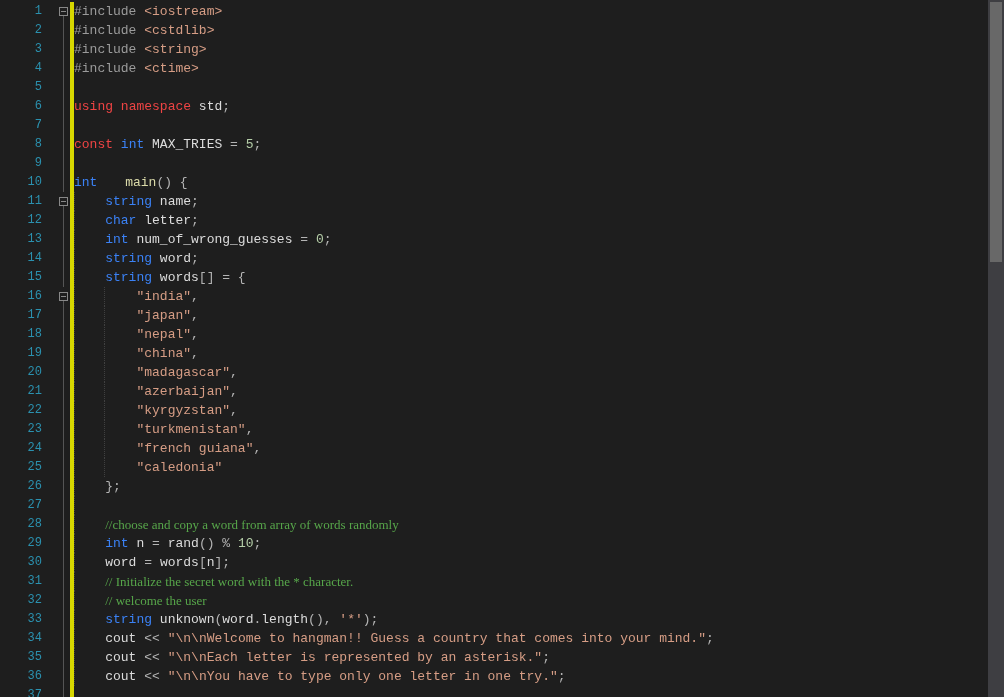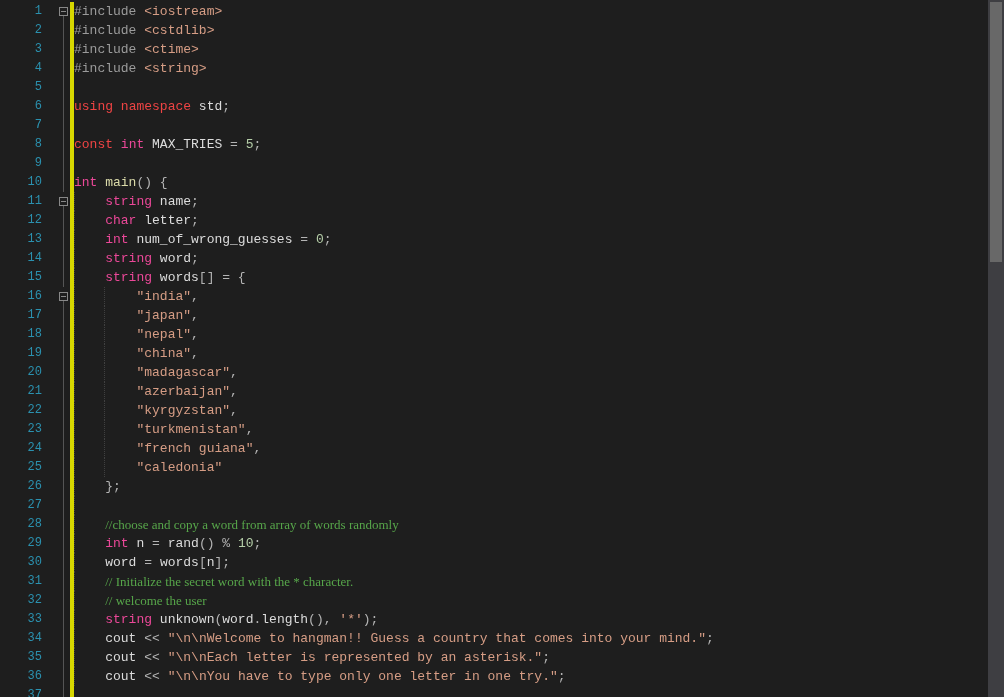--- a/index.html
+++ b/index.html
@@ -96,28 +96,28 @@
 }
 .indent-guide {
   position: absolute;
   width: 1px;
   top: 0;
   bottom: 0;
   border-left: 1px dotted #404040;
 }
 .tok-pre { color: #9b9b9b; }
 .tok-kw { color: #ef4444; }
-.tok-type { color: #ec4899; }
+.tok-type { color: #3b82f6; }
 .tok-str { color: #d69d85; }
 .tok-inc { color: #d69d85; }
 .tok-num { color: #b5cea8; }
 .tok-com { color: #57a64a; font-family: Liberation Serif, serif; }
 .tok-id { color: #dcdcdc; }
 .tok-op { color: #b4b4b4; }
-.tok-func { color: #dcdcaa; }
+.tok-func { color: #dcdcaa; margin-left: 20px; }
 .tok-char { color: #d69d85; }
 .scrollbar-v {
   position: absolute;
   right: 0;
   top: 0;
   bottom: 0;
   width: 16px;
   background: #3e3e42;
 }
 .thumb-v {
@@ -324,22 +324,22 @@
       <div class="mod-cell"></div>
       <div class="mod-cell"></div>
       <div class="mod-cell"></div>
       <div class="mod-cell"></div>
       <div class="mod-cell"></div>
       <div class="mod-cell"></div>
     </div>
   <div class="code-area" id="code">
     <div class="code-line"><span><span class="tok-pre">#include</span> <span class="tok-inc">&lt;iostream&gt;</span></span></div>
       <div class="code-line"><span><span class="tok-pre">#include</span> <span class="tok-inc">&lt;cstdlib&gt;</span></span></div>
+      <div class="code-line"><span><span class="tok-pre">#include</span> <span class="tok-inc">&lt;string&gt;</span></span></div>
       <div class="code-line"><span><span class="tok-pre">#include</span> <span class="tok-inc">&lt;ctime&gt;</span></span></div>
-      <div class="code-line"><span><span class="tok-pre">#include</span> <span class="tok-inc">&lt;string&gt;</span></span></div>
       <div class="code-line"><span></span></div>
       <div class="code-line"><span><span class="tok-kw">using</span> <span class="tok-kw">namespace</span> <span class="tok-id">std</span><span class="tok-op">;</span></span></div>
       <div class="code-line"><span></span></div>
       <div class="code-line"><span><span class="tok-kw">const</span> <span class="tok-type">int</span> <span class="tok-id">MAX_TRIES</span> <span class="tok-op">=</span> <span class="tok-num">5</span><span class="tok-op">;</span></span></div>
       <div class="code-line"><span></span></div>
       <div class="code-line"><span><span class="tok-type">int</span> <span class="tok-func">main</span><span class="tok-op">() {</span></span></div>
       <div class="code-line"><div class="indent-guide" style="left: 0px;"></div><span>    <span class="tok-type">string</span> <span class="tok-id">name</span><span class="tok-op">;</span></span></div>
       <div class="code-line"><div class="indent-guide" style="left: 0px;"></div><span>    <span class="tok-type">char</span> <span class="tok-id">letter</span><span class="tok-op">;</span></span></div>
       <div class="code-line"><div class="indent-guide" style="left: 0px;"></div><span>    <span class="tok-type">int</span> <span class="tok-id">num_of_wrong_guesses</span> <span class="tok-op">=</span> <span class="tok-num">0</span><span class="tok-op">;</span></span></div>
       <div class="code-line"><div class="indent-guide" style="left: 0px;"></div><span>    <span class="tok-type">string</span> <span class="tok-id">word</span><span class="tok-op">;</span></span></div>

